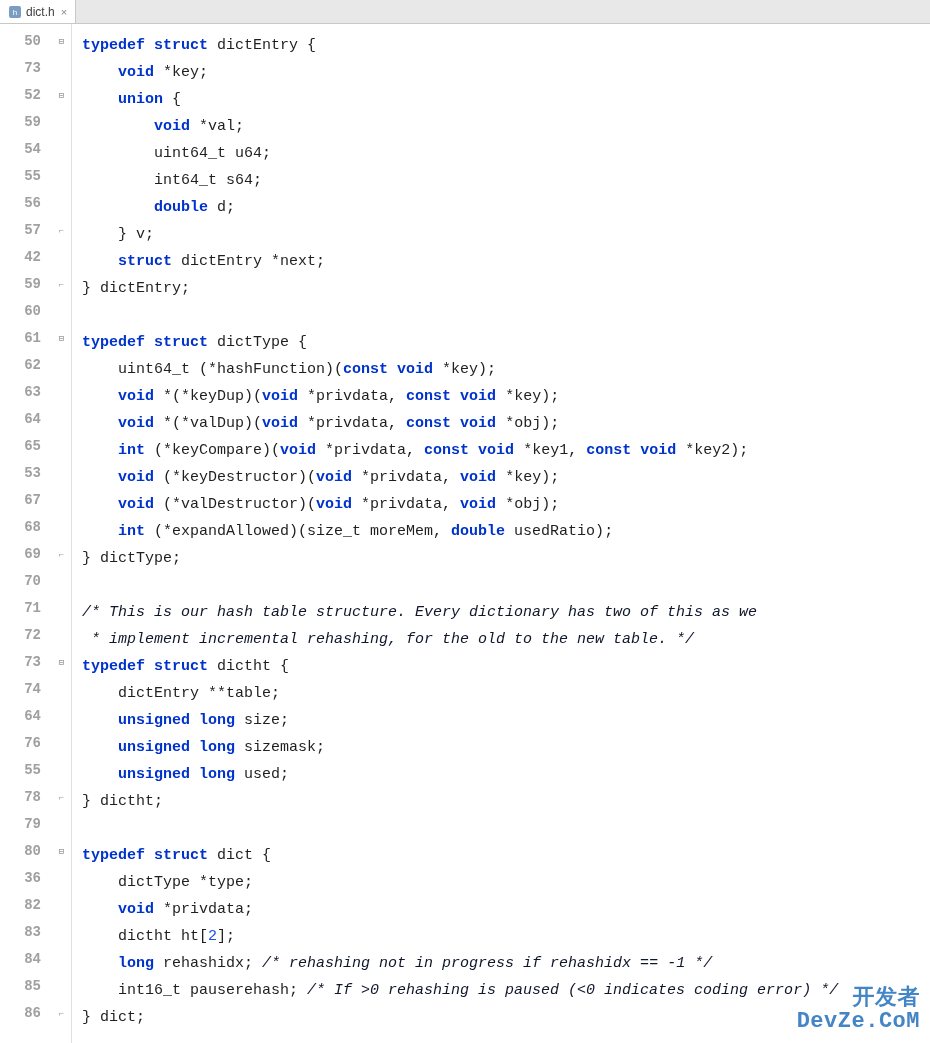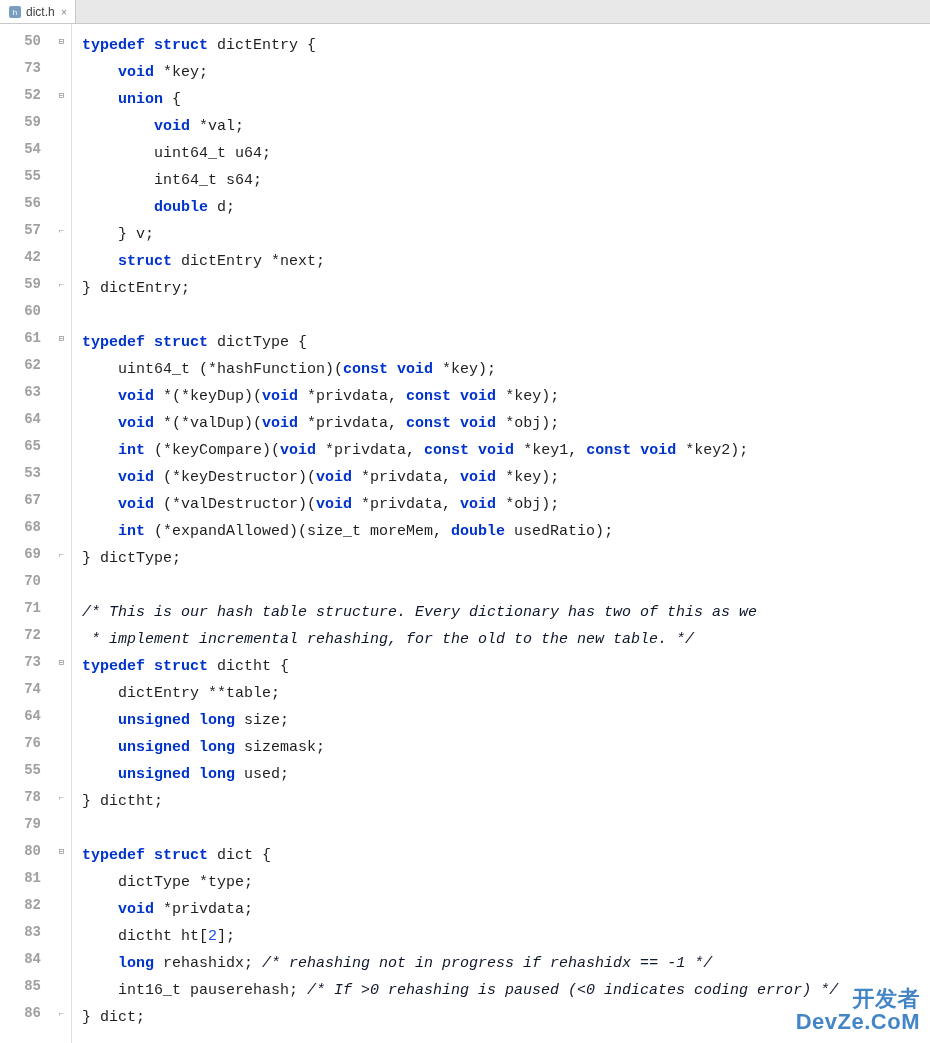--- a/index.html
+++ b/index.html
@@ -90,21 +90,21 @@
   line-height: 27px;
 }
 .kw { color: #0033cc; font-weight: bold; }
 .num { color: #1750eb; }
 .comment { color: #0f172a; font-style: italic; }
 .plain { color: #1f1f1f; }
 .watermark {
   position: absolute;
   right: 10px;
   bottom: 10px;
-  font-family: Liberation Sans, sans-serif;
+  font-family: Liberation Mono, monospace;
   font-size: 22px;
   font-weight: bold;
   color: #3a7fc4;
   text-align: right;
   line-height: 1.05;
   opacity: 0.95;
   letter-spacing: 0.5px;
 }
 </style>
 </head>
@@ -149,21 +149,21 @@
       <div class="line-num">71</div>
       <div class="line-num">72</div>
       <div class="line-num">73<span class="fold">⊟</span></div>
       <div class="line-num">74</div>
       <div class="line-num">64</div>
       <div class="line-num">76</div>
       <div class="line-num">55</div>
       <div class="line-num">78<span class="fold">⌐</span></div>
       <div class="line-num">79</div>
       <div class="line-num">80<span class="fold">⊟</span></div>
-      <div class="line-num">81</div>
+      <div class="line-num">36</div>
       <div class="line-num">82</div>
       <div class="line-num">83</div>
       <div class="line-num">84</div>
       <div class="line-num">85</div>
       <div class="line-num">86<span class="fold">⌐</span></div>
     </div>
   <div class="code-area" id="code"><div class="code-line"><span class="kw">typedef struct</span><span class="plain"> dictEntry {</span></div><div class="code-line"><span class="plain">    </span><span class="kw">void</span><span class="plain"> *key;</span></div><div class="code-line"><span class="plain">    </span><span class="kw">union</span><span class="plain"> {</span></div><div class="code-line"><span class="plain">        </span><span class="kw">void</span><span class="plain"> *val;</span></div><div class="code-line"><span class="plain">        uint64_t u64;</span></div><div class="code-line"><span class="plain">        int64_t s64;</span></div><div class="code-line"><span class="plain">        </span><span class="kw">double</span><span class="plain"> d;</span></div><div class="code-line"><span class="plain">    } v;</span></div><div class="code-line"><span class="plain">    </span><span class="kw">struct</span><span class="plain"> dictEntry *next;</span></div><div class="code-line"><span class="plain">} dictEntry;</span></div><div class="code-line"><span class="plain"></span></div><div class="code-line"><span class="kw">typedef struct</span><span class="plain"> dictType {</span></div><div class="code-line"><span class="plain">    uint64_t (*hashFunction)(</span><span class="kw">const void</span><span class="plain"> *key);</span></div><div class="code-line"><span class="plain">    </span><span class="kw">void</span><span class="plain"> *(*keyDup)(</span><span class="kw">void</span><span class="plain"> *privdata, </span><span class="kw">const void</span><span class="plain"> *key);</span></div><div class="code-line"><span class="plain">    </span><span class="kw">void</span><span class="plain"> *(*valDup)(</span><span class="kw">void</span><span class="plain"> *privdata, </span><span class="kw">const void</span><span class="plain"> *obj);</span></div><div class="code-line"><span class="plain">    </span><span class="kw">int</span><span class="plain"> (*keyCompare)(</span><span class="kw">void</span><span class="plain"> *privdata, </span><span class="kw">const void</span><span class="plain"> *key1, </span><span class="kw">const void</span><span class="plain"> *key2);</span></div><div class="code-line"><span class="plain">    </span><span class="kw">void</span><span class="plain"> (*keyDestructor)(</span><span class="kw">void</span><span class="plain"> *privdata, </span><span class="kw">void</span><span class="plain"> *key);</span></div><div class="code-line"><span class="plain">    </span><span class="kw">void</span><span class="plain"> (*valDestructor)(</span><span class="kw">void</span><span class="plain"> *privdata, </span><span class="kw">void</span><span class="plain"> *obj);</span></div><div class="code-line"><span class="plain">    </span><span class="kw">int</span><span class="plain"> (*expandAllowed)(size_t moreMem, </span><span class="kw">double</span><span class="plain"> usedRatio);</span></div><div class="code-line"><span class="plain">} dictType;</span></div><div class="code-line"><span class="plain"></span></div><div class="code-line"><span class="comment">/* This is our hash table structure. Every dictionary has two of this as we</span></div><div class="code-line"><span class="comment"> * implement incremental rehashing, for the old to the new table. */</span></div><div class="code-line"><span class="kw">typedef struct</span><span class="plain"> dictht {</span></div><div class="code-line"><span class="plain">    dictEntry **table;</span></div><div class="code-line"><span class="plain">    </span><span class="kw">unsigned long</span><span class="plain"> size;</span></div><div class="code-line"><span class="plain">    </span><span class="kw">unsigned long</span><span class="plain"> sizemask;</span></div><div class="code-line"><span class="plain">    </span><span class="kw">unsigned long</span><span class="plain"> used;</span></div><div class="code-line"><span class="plain">} dictht;</span></div><div class="code-line"><span class="plain"></span></div><div class="code-line"><span class="kw">typedef struct</span><span class="plain"> dict {</span></div><div class="code-line"><span class="plain">    dictType *type;</span></div><div class="code-line"><span class="plain">    </span><span class="kw">void</span><span class="plain"> *privdata;</span></div><div class="code-line"><span class="plain">    dictht ht[</span><span class="num">2</span><span class="plain">];</span></div><div class="code-line"><span class="plain">    </span><span class="kw">long</span><span class="plain"> rehashidx; </span><span class="comment">/* rehashing not in progress if rehashidx == -1 */</span></div><div class="code-line"><span class="plain">    int16_t pauserehash; </span><span class="comment">/* If &gt;0 rehashing is paused (&lt;0 indicates coding error) */</span></div><div class="code-line"><span class="plain">} dict;</span></div></div>
 </div>
 
 <div class="watermark">

